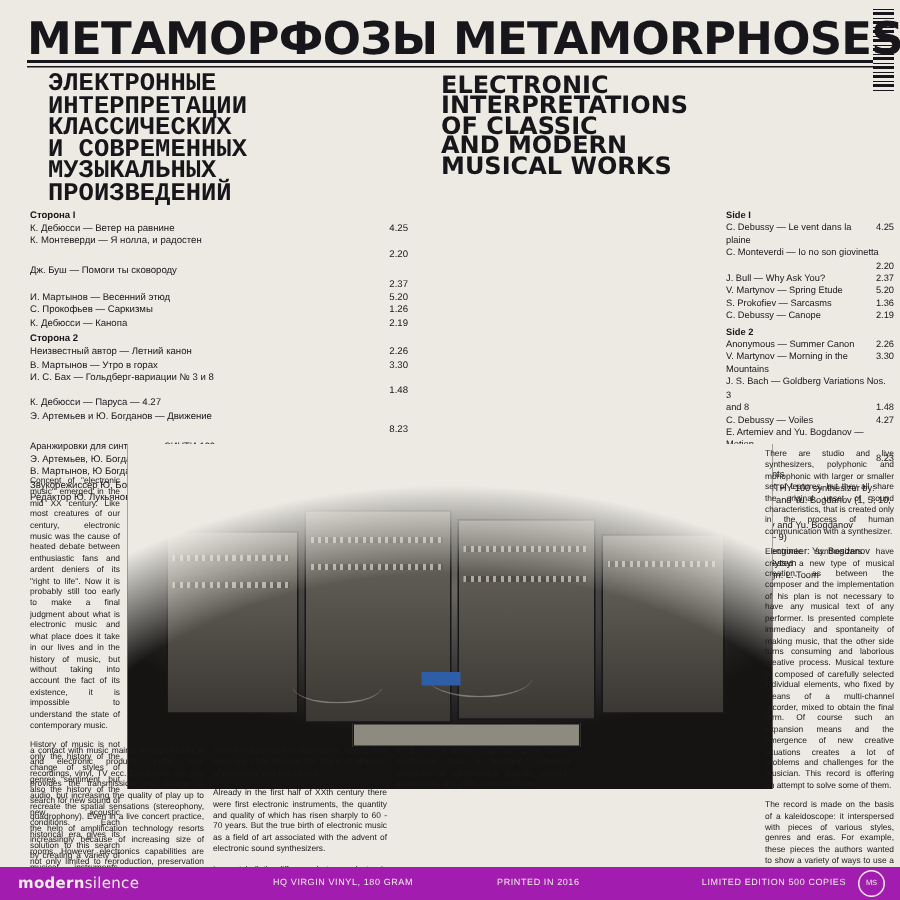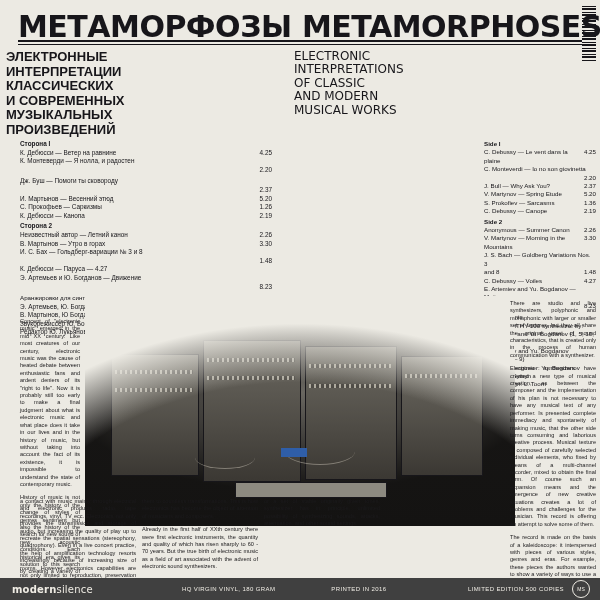--- a/index.html
+++ b/index.html
@@ -32,29 +32,29 @@
   .title-ru{width:286px;}
   .title-en{width:280px;}
   .rule-top{
     position:absolute;left:18px;top:40px;width:564px;height:2px;background:#17161a;
   }
   .rule-top2{
     position:absolute;left:18px;top:44px;width:564px;height:1px;background:#17161a;
   }
   
   .sub-ru{
-    position:absolute;left:6px;top:50px;width:260px;
-    font-family:Liberation Sans, sans-serif;
-    font-weight:bold;font-size:13px;line-height:14.6px;
+    position:absolute;left:32px;top:50px;width:260px;
+    font-family:Liberation Mono, monospace;
+    font-weight:bold;font-size:17px;line-height:14.6px;
     letter-spacing:0px;
   }
   .sub-en{
     position:absolute;left:294px;top:50px;width:250px;
     font-family:"DejaVu Sans", sans-serif;
-    font-weight:normal;font-size:12px;line-height:13.4px;
+    font-weight:bold;font-size:16px;line-height:13.4px;
   }
   
   .barcode{
     position:absolute;right:4px;top:6px;width:14px;height:56px;
     display:flex;flex-direction:row;align-items:stretch;
     transform-origin:center;
   }
   .barcode .bars{
     width:100%;height:100%;
     background:repeating-linear-gradient(to bottom,#17161a 0 1px,transparent 1px 2px,#17161a 2px 4px,transparent 4px 6px);
@@ -116,21 +116,21 @@
   }
   .col p{margin:0 0 6px 0;}
   .col-1{left:20px;top:318px;width:60px;}
   .col-2{left:20px;top:498px;width:116px;}
   .col-3{left:142px;top:498px;width:116px;}
   .col-4{left:264px;top:498px;width:116px;}
   .col-r{left:510px;top:300px;width:86px;}
   
   .botbar{
     position:absolute;left:0;bottom:0;width:600px;height:22px;
-    background:#404040;color:#efece4;
+    background:#a21caf;color:#efece4;
     display:flex;align-items:center;
   }
   .brand{
     font-family:"DejaVu Sans", sans-serif;
     font-weight:bold;font-size:10px;letter-spacing:.2px;
     margin-left:12px;width:150px;
   }
   .brand .s2{font-weight:normal;}
   .botmid{
     font-size:6px;letter-spacing:.4px;flex:1 1 auto;display:flex;gap:56px;

